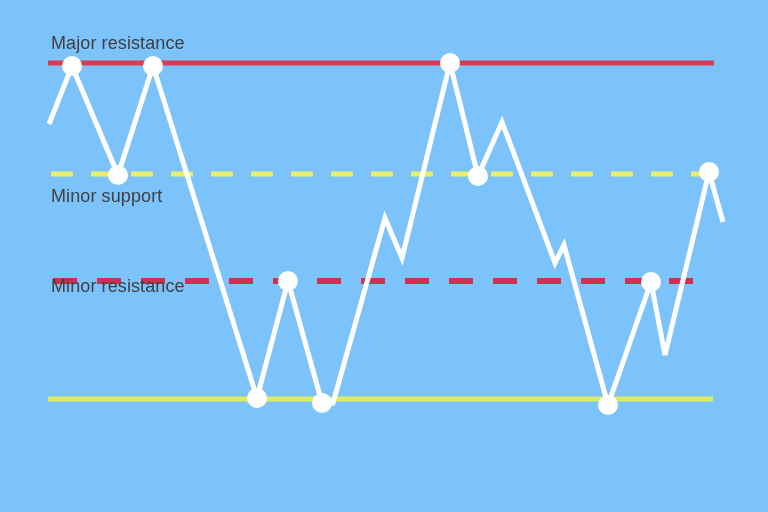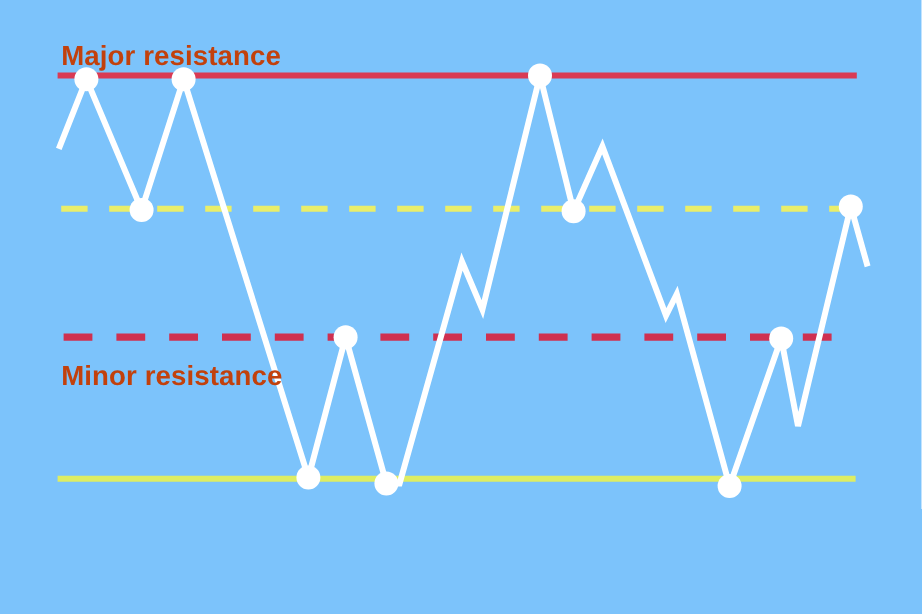--- a/index.html
+++ b/index.html
@@ -18,29 +18,29 @@
     position: absolute;
     left: 0;
     top: 0;
     width: 768px;
     height: 512px;
     display: block;
   }
   .label-text {
     position: absolute;
     font-family: "Liberation Sans", sans-serif;
-    font-weight: bold;
-    font-size: 23px;
+    font-weight: normal;
+    font-size: 18px;
     letter-spacing: 0.1px;
     white-space: nowrap;
-    color: #c2410c;
+    color: #404040;
   }
   #label-major-resistance { left: 51px; top: 33px; }
   #label-minor-support    { left: 51px; top: 186px; }
-  #label-minor-resistance { left: 51px; top: 300px; }
+  #label-minor-resistance { left: 51px; top: 276px; }
   #label-major-support    { left: 51px; top: 417px; }
 </style>
 </head>
 <body>
 
 <div id="stage">
 
   <svg id="chart-svg" viewBox="0 0 768 512">
     <rect id="chart-background" x="0" y="0" width="768" height="512" fill="#7cc3fb"></rect>
     <g id="reference-lines-group">
@@ -62,17 +62,18 @@
         <circle cx="450" cy="63" r="10" fill="#ffffff"></circle>
         <circle cx="478" cy="176" r="10" fill="#ffffff"></circle>
         <circle cx="608" cy="405" r="10" fill="#ffffff"></circle>
         <circle cx="651" cy="282" r="10" fill="#ffffff"></circle>
         <circle cx="709" cy="172" r="10" fill="#ffffff"></circle>
       </g>
   </svg>
 
   <div class="label-text" id="label-major-resistance">Major resistance</div>
 
+  <div class="label-text" id="label-minor-support">Minor support</div>
 
   <div class="label-text" id="label-minor-resistance">Minor resistance</div>
 
 
 </div>
 
 </body></html>

